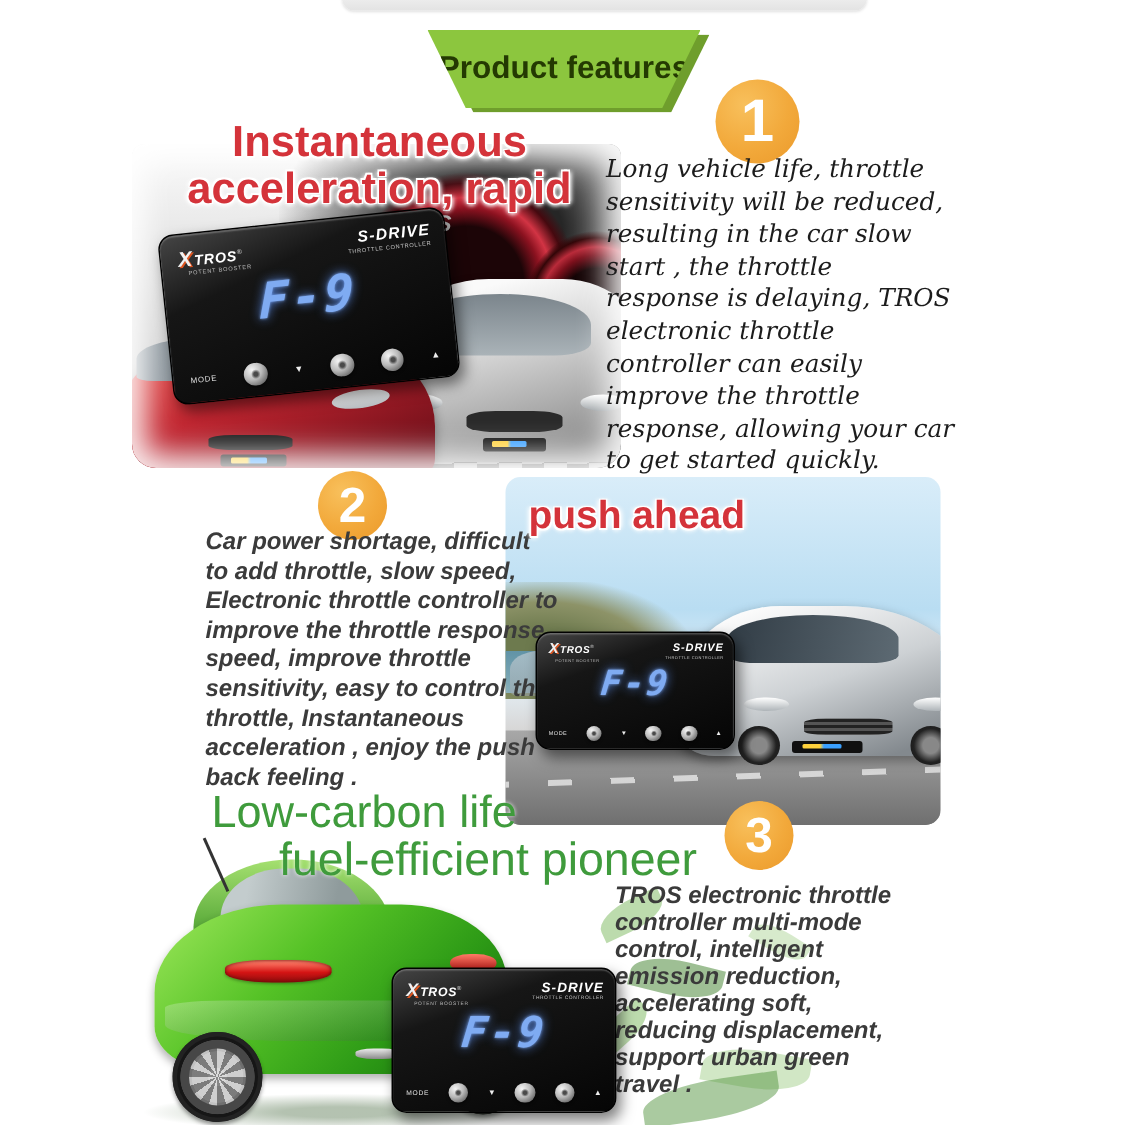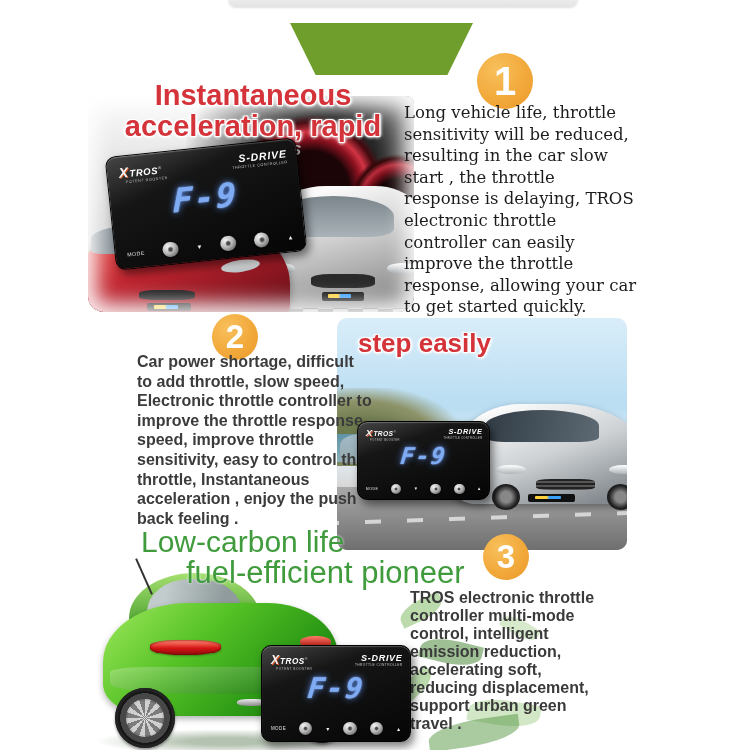--- a/index.html
+++ b/index.html
@@ -32,21 +32,21 @@
     text-shadow:-1px -1px 0 #fff,1px -1px 0 #fff,-1px 1px 0 #fff,1px 1px 0 #fff,
       -2px 0 3px rgba(255,255,255,.95),2px 0 3px rgba(255,255,255,.95),0 2px 3px rgba(255,255,255,.9); }
   .title1 { left:92px; top:80px; width:322px; font-size:29px; line-height:31px; }
   .title2 { left:342px; top:329px; width:165px; font-size:26px; line-height:29px; }
   .green-title { position:absolute; color:#3f9b3c; z-index:6; white-space:nowrap;
     text-shadow:0 0 3px rgba(255,255,255,.9); }
   .g1 { left:141px; top:525px; font-size:30px; }
   .g2 { left:186px; top:555px; font-size:31px; }
 
   
-  .body-text { position:absolute; white-space:pre-line; z-index:6; }
+  .body-text { position:absolute; white-space:pre-line; z-index:6;font-style:italic; }
   .text1 { left:404px; top:102px; font-family:"DejaVu Serif", serif; font-size:16.5px;
     line-height:21.6px; color:#1c1c1c; }
   .text2 { left:137px; top:352px; font-size:16px; font-weight:600; line-height:19.6px; color:#3b3b3b; }
   .text3 { left:410px; top:589px; font-size:16px; font-weight:600; line-height:18px; color:#3a3a3a; }
 
   
   .photo1 { position:absolute; left:88px; top:96px; width:326px; height:216px;
     border-radius:8px 8px 16px 16px; overflow:hidden;
     background:linear-gradient(180deg,#fbfbfb 0%,#e6e6e6 30%,#bdbdbd 100%); }
   .dash-dark { position:absolute; left:30%; top:-5%; width:78%; height:80%;
@@ -182,20 +182,21 @@
   .leaf { position:absolute; border-radius:60% 0 60% 0; z-index:1; }
 </style>
 </head>
 <body>
 
 <div class="page">
 
   <div class="top-strip"></div>
 
   <div class="banner-shadow"></div>
+  <div class="banner">Product features</div>
 
   <div class="num-circle num1">1</div>
 
   <div class="photo1">
     <div class="dash-dark"></div>
     <div class="gauge main"></div>
     <div class="gauge small"></div>
     <div class="checker"></div>
     <div class="car-silver1">
       <div class="shield"></div>
@@ -275,21 +276,21 @@
       <div class="grille"></div>
       <div class="lamp l"></div>
       <div class="lamp r"></div>
       <div class="wheel2 l"></div>
       <div class="wheel2 r"></div>
       <div class="plate" style="left:38%;bottom:2%;width:24%;height:8%;"></div>
     </div>
   </div>
 
   <div class="red-title title2">
-    <div>step easily</div>
+    <div>push ahead</div>
   </div>
 
   <div class="device d2">
     <div class="dev-hdr">
       <div class="dev-logo">
         <span class="dev-x">X</span><span class="dev-brand">TROS</span><span class="dev-reg">®</span>
         <div class="dev-tag">POTENT BOOSTER</div>
       </div>
       <div class="dev-name-wrap">
         <div class="dev-name">S-DRIVE</div>

